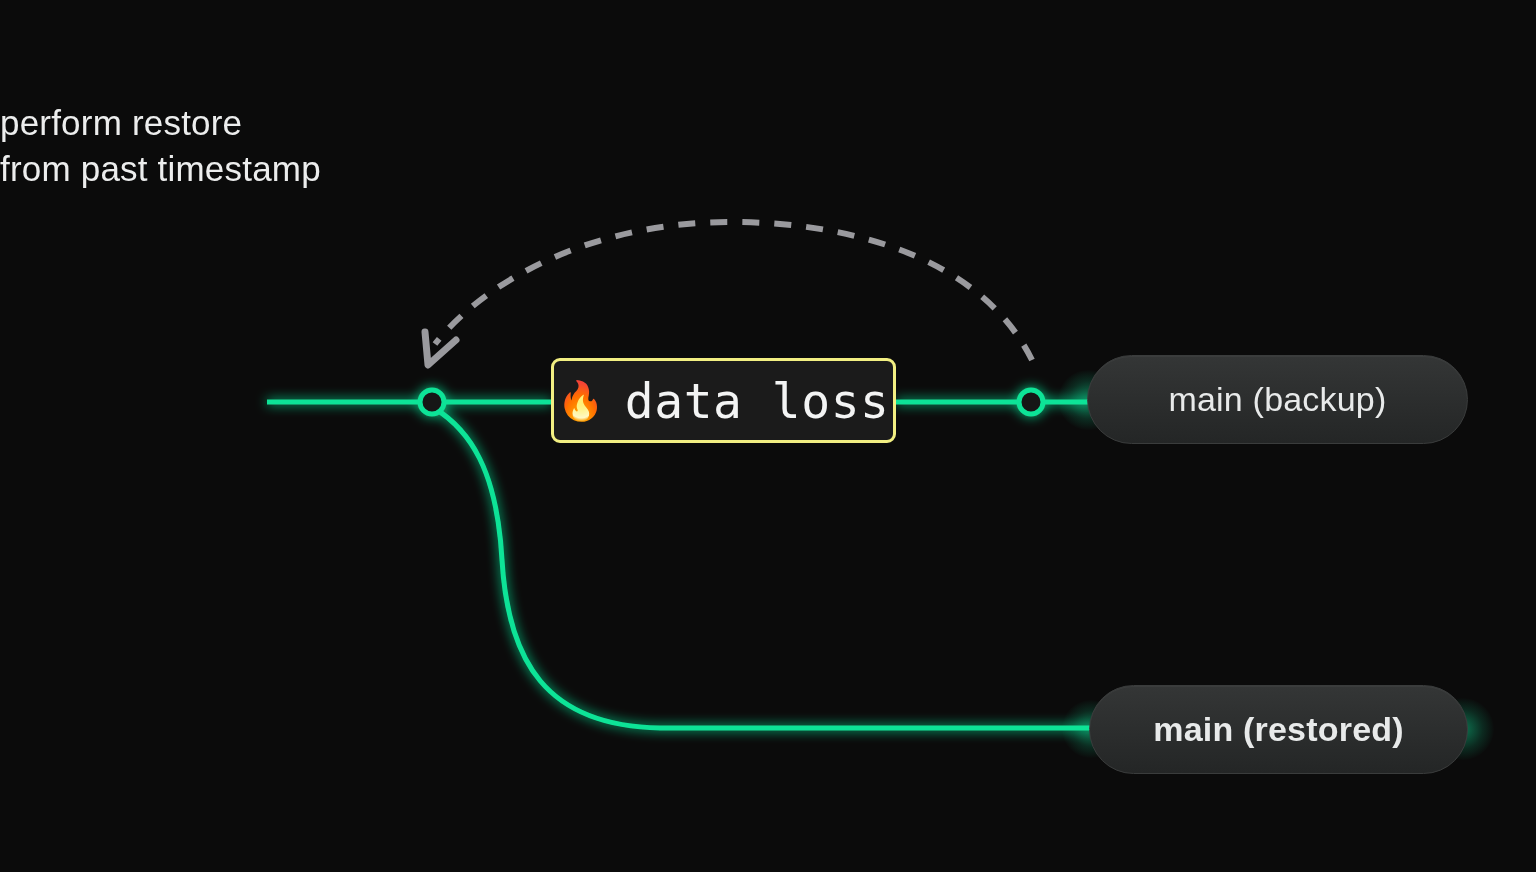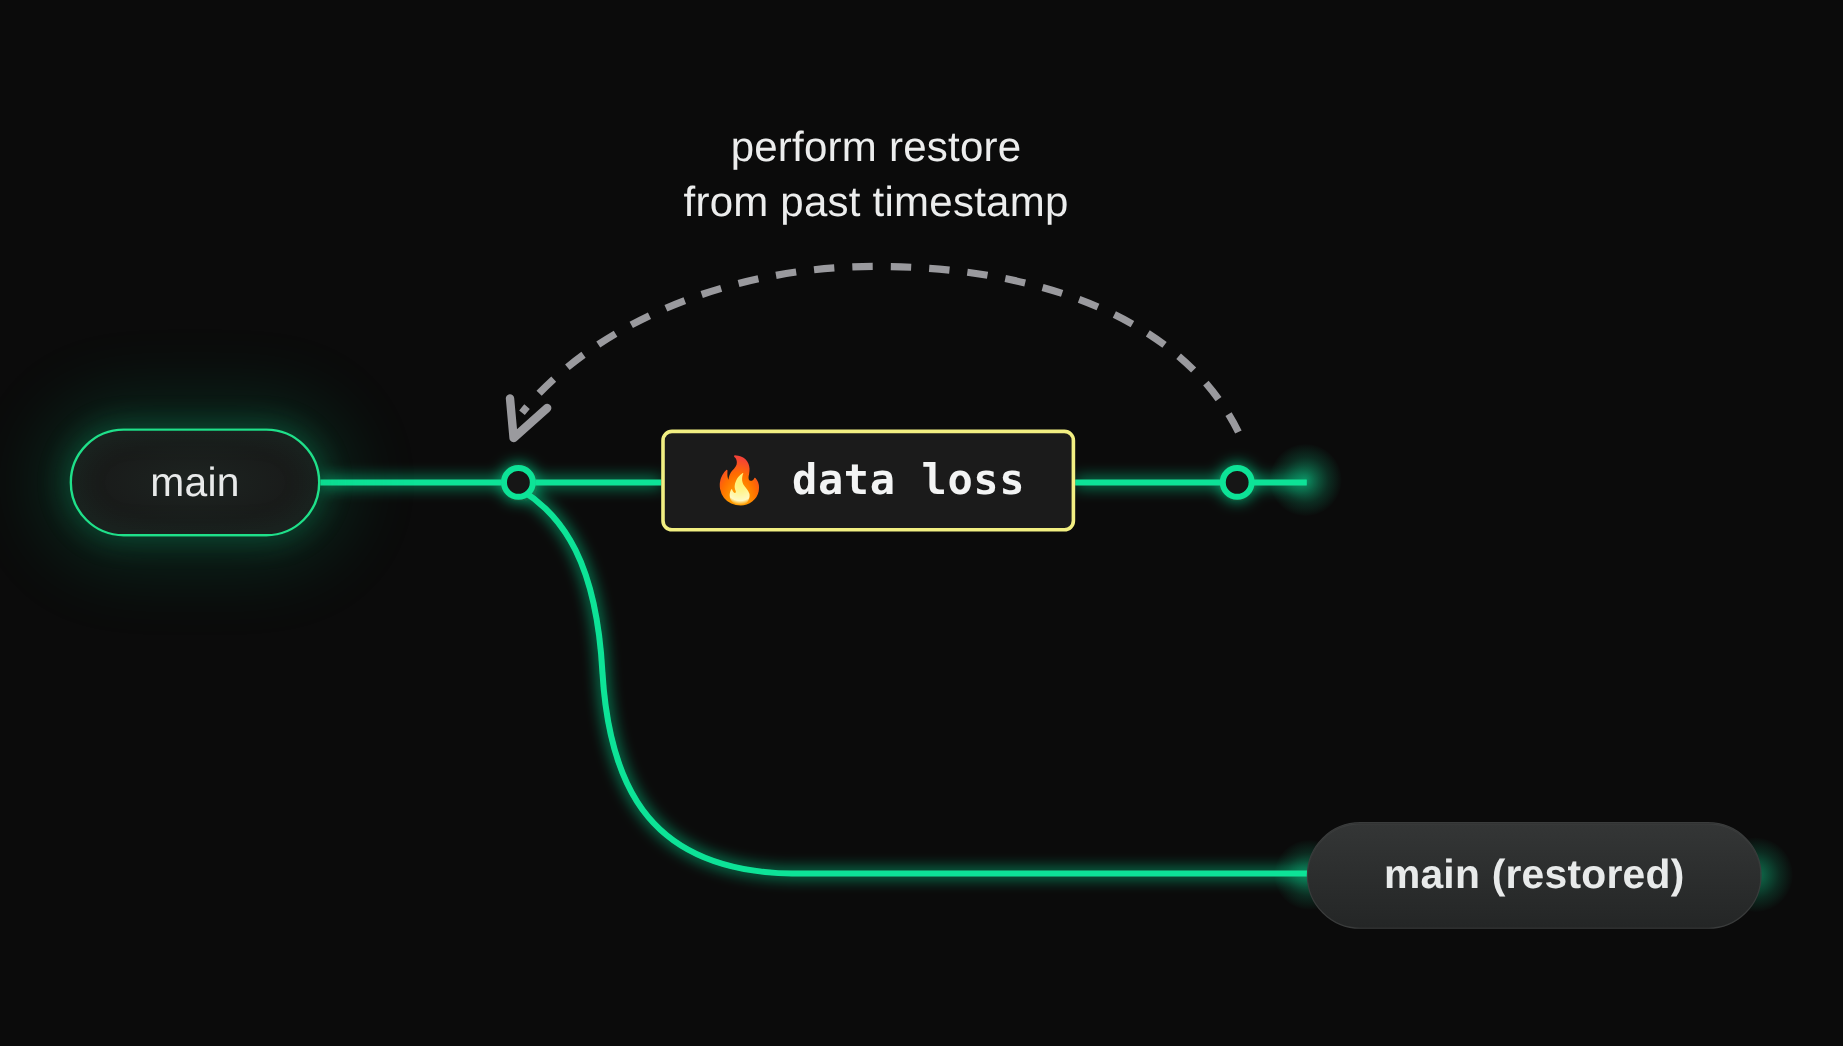--- a/index.html
+++ b/index.html
@@ -17,21 +17,20 @@
     background: #0b0b0b;
     overflow: hidden;
   }
 
   
   #caption {
     position: absolute;
     left: 0;
     top: 100px;
     width: 1460px;
-    text-align: center;
     color: #eceded;
     font-size: 35px;
     line-height: 46px;
     letter-spacing: 0.2px;
     white-space: pre-line;
     pointer-events: none;
   }
 
   
   #edges {
@@ -131,22 +130,22 @@
     justify-content: center;
     gap: 20px;
   }
   #dataloss .emoji {
     font-size: 38px;
     line-height: 1;
   }
   #dataloss .label {
     color: #f3f4f4;
     font-family: "DejaVu Sans Mono", "Liberation Mono", monospace;
-    font-size: 35px;
-    font-weight: 700;
+    font-size: 48px;
+    font-weight: 400;
     letter-spacing: 0.5px;
   }
 </style>
 </head>
 <body>
 
 <div id="canvas">
 
   <div id="caption">perform restore
 from past timestamp</div>
@@ -186,24 +185,24 @@
       <circle cx="1031" cy="402" r="12" fill="#141414" stroke="#10e397" stroke-width="5"></circle>
     </g>
 
     <path d="M 1032 360
              C 985 265 865 222 730 222
              C 600 222 490 275 435 344" stroke="#9a9a9e" stroke-width="6" fill="none" stroke-dasharray="17 15" stroke-linecap="butt"></path>
 
     <path d="M 456 340 L 428 365 L 425 332" stroke="#9a9a9e" stroke-width="7" fill="none" stroke-linecap="round" stroke-linejoin="round"></path>
   </svg>
 
-  <div class="pill pill-main">
-    <span>main</span>
+
+  <div class="pill pill-grey pill-backup">
+    <span>main (backup)</span>
   </div>
-
 
   <div class="pill pill-grey pill-restored">
     <span>main (restored)</span>
   </div>
 
   <div id="dataloss">
     <span class="emoji">🔥</span>
     <span class="label">data loss</span>
   </div>
 

